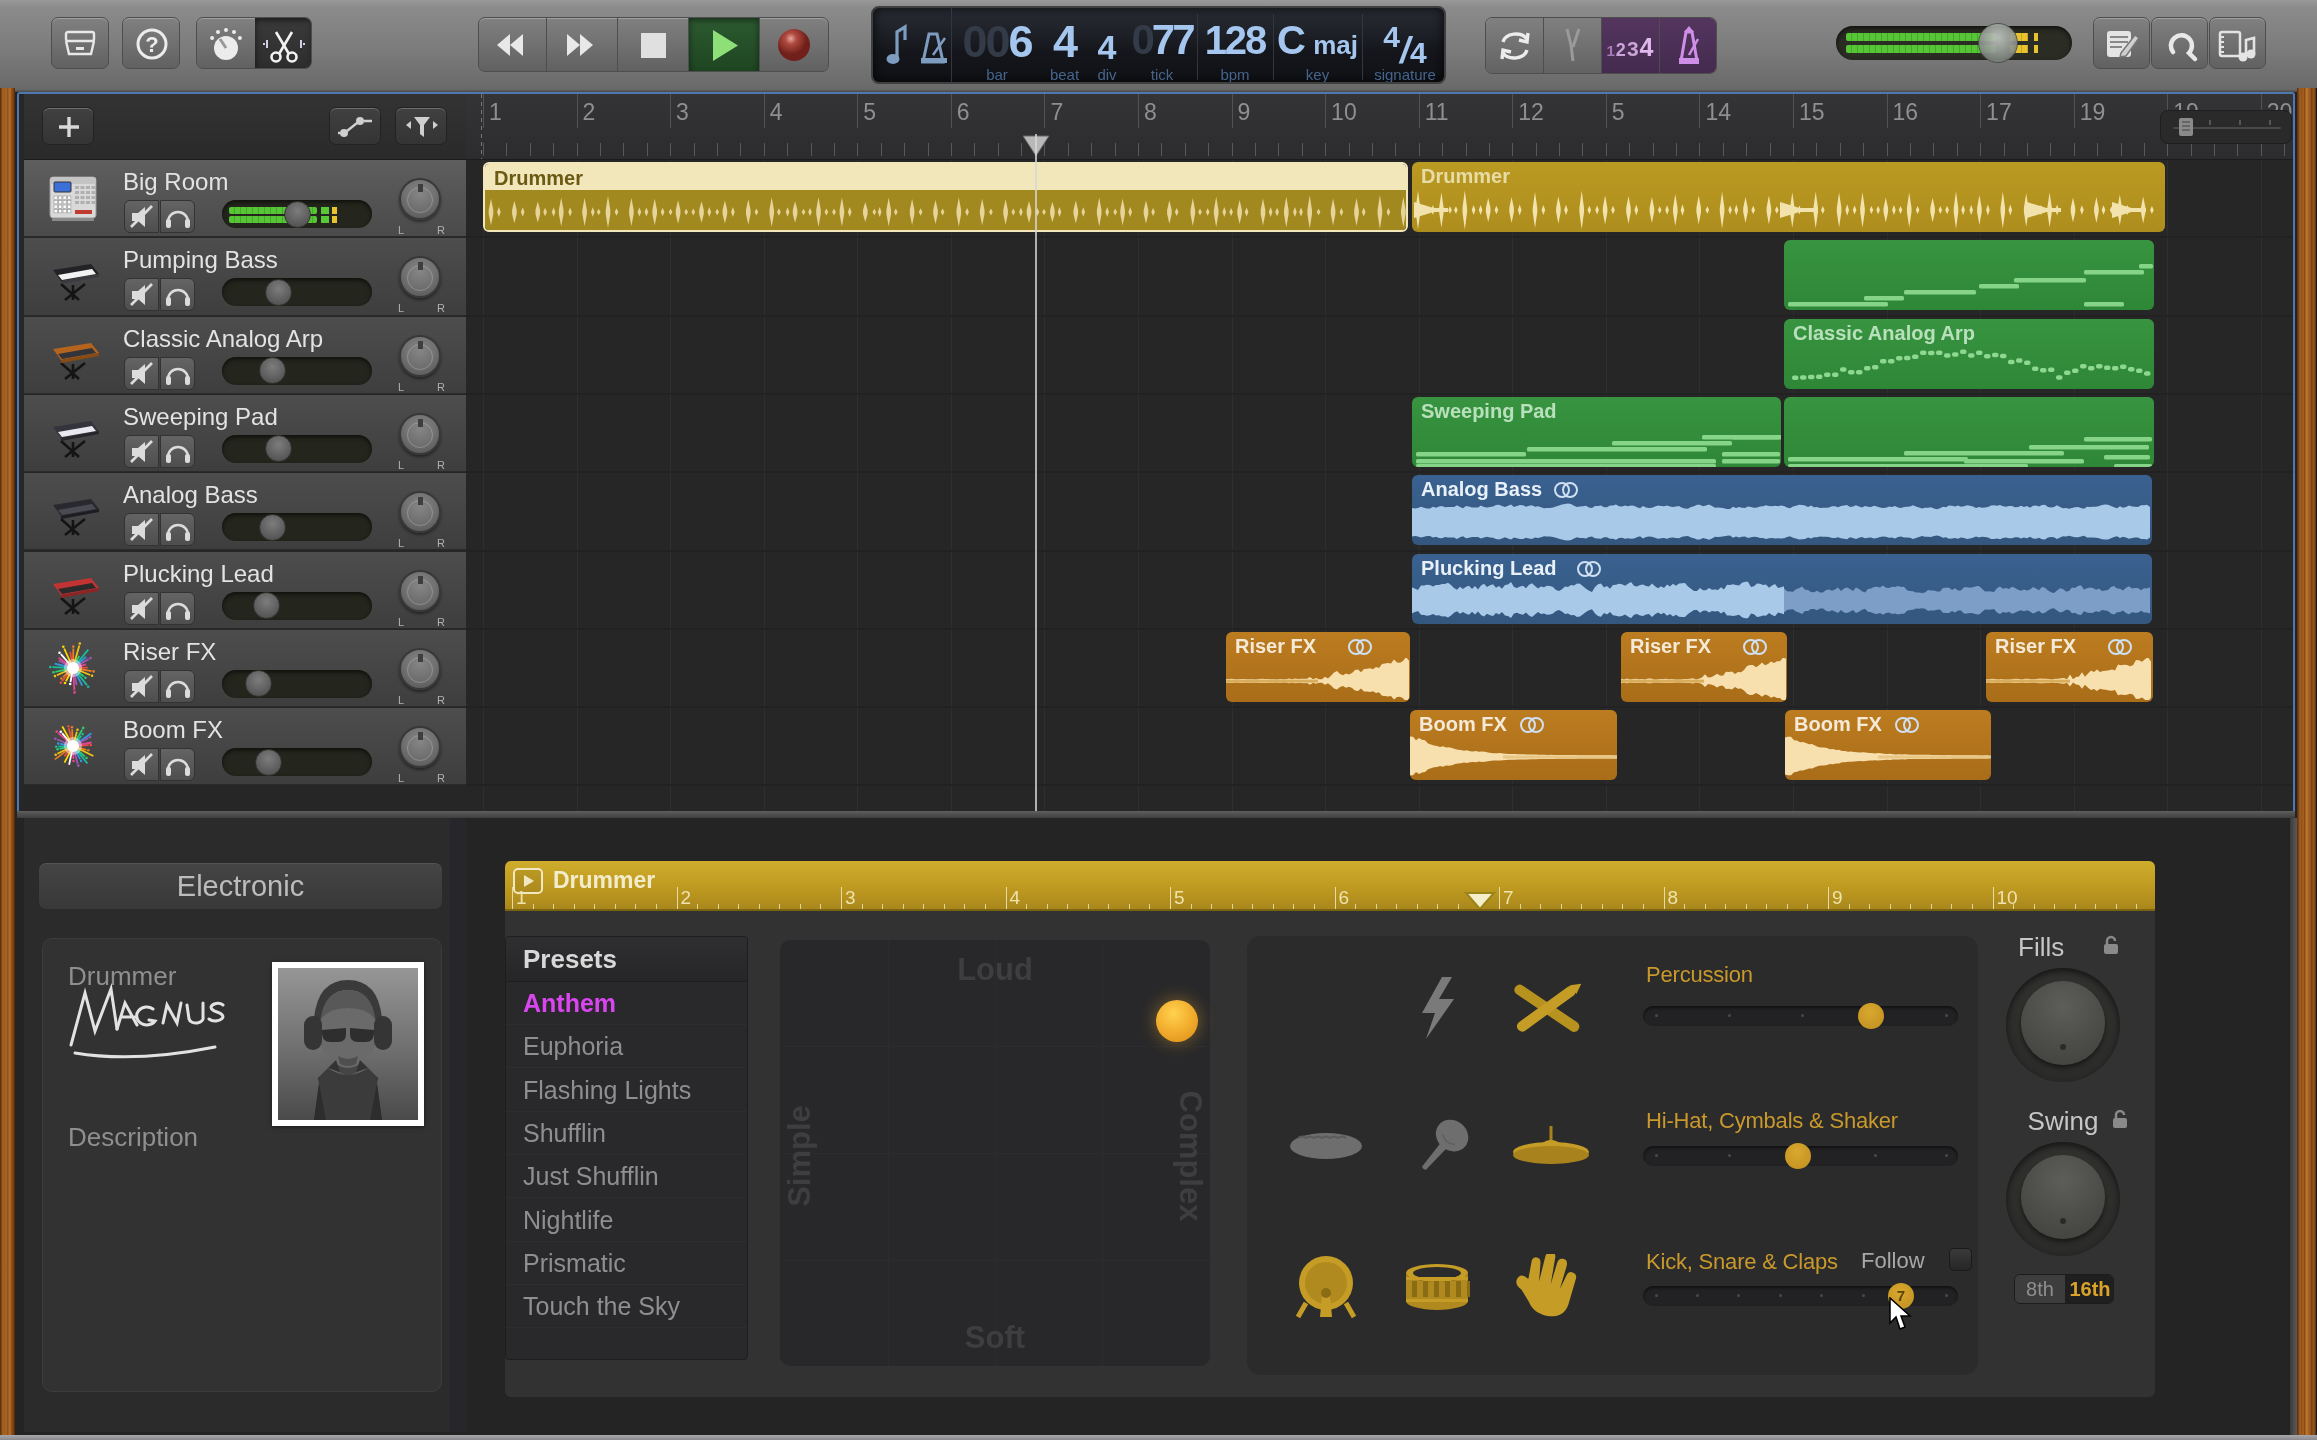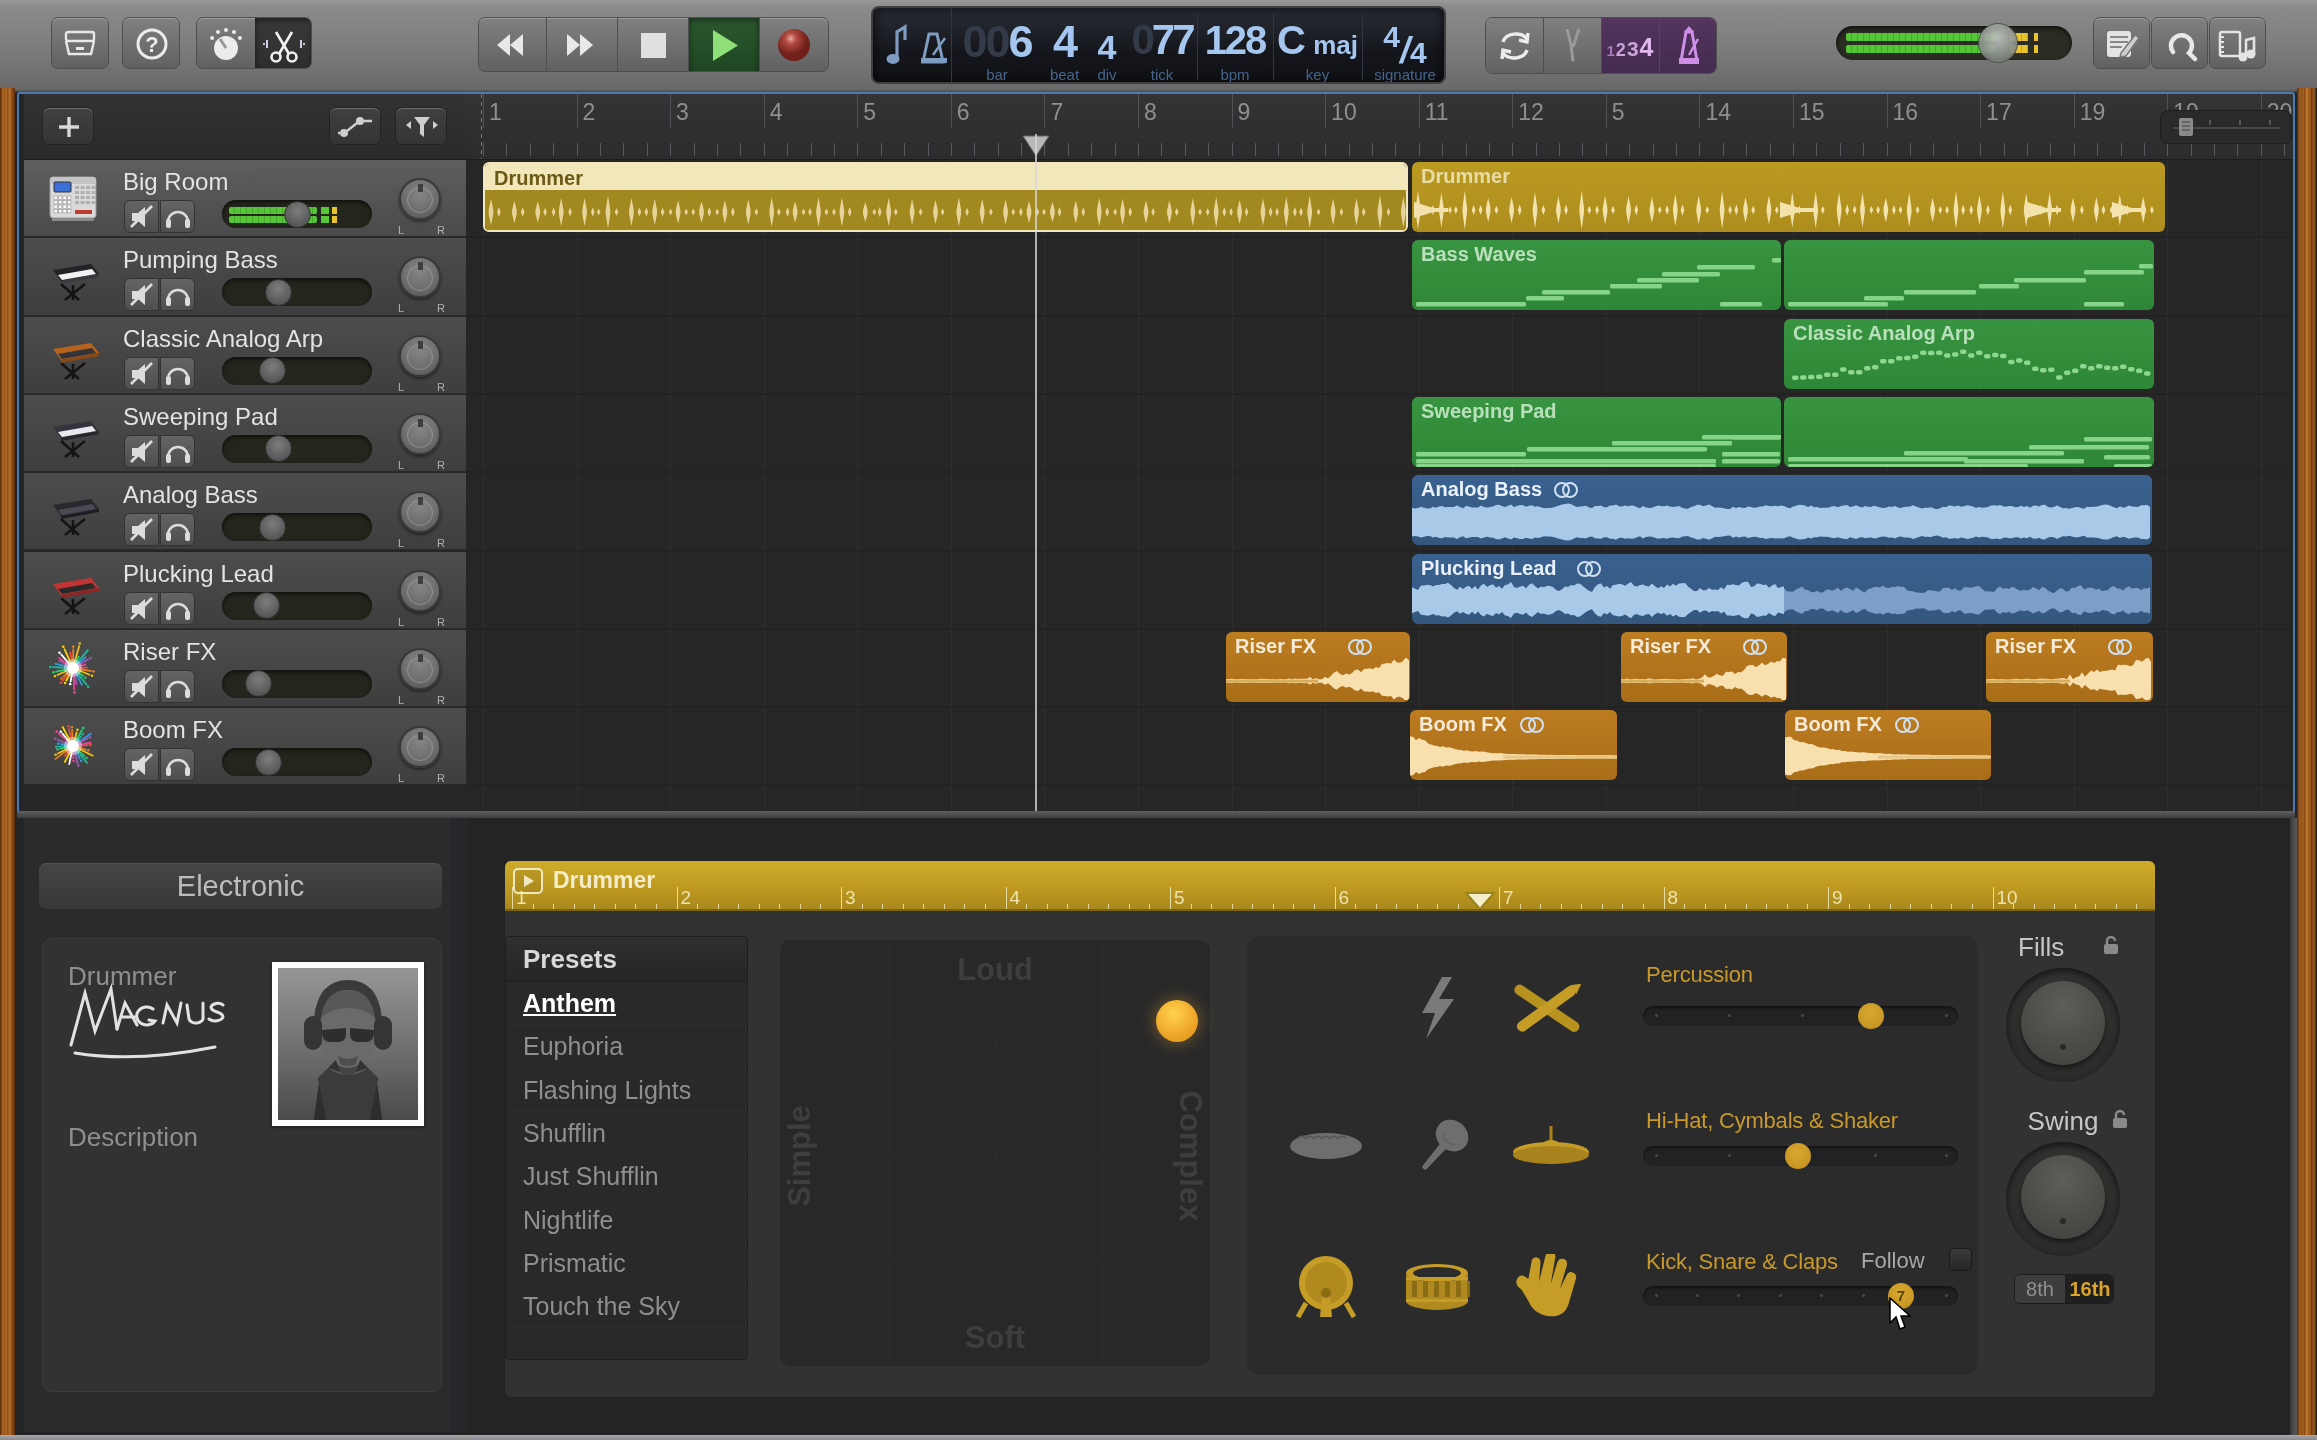--- a/index.html
+++ b/index.html
@@ -1000,35 +1000,20 @@
             <rect x="2.0" y="18.0" width="34" height="4" fill="#f2e3ad"></rect>
             <path d="M368.0 12.0 L394.0 20 L368.0 28.0 Z" fill="#f2e3ad"></path>
             <rect x="368.0" y="18.0" width="34" height="4" fill="#f2e3ad"></rect>
             <path d="M615.0 12.0 L641.0 20 L615.0 28.0 Z" fill="#f2e3ad"></path>
             <rect x="615.0" y="18.0" width="34" height="4" fill="#f2e3ad"></rect>
             <path d="M700.0 12.0 L726.0 20 L700.0 28.0 Z" fill="#f2e3ad"></path>
             <rect x="700.0" y="18.0" width="34" height="4" fill="#f2e3ad"></rect>
           </svg></div>
         <div class="rtitle" style="color:#e8dca6;">Drummer</div>
       </div>
-      <div class="region" style="left:1393.0px;top:146.3px;width:369.0px;height:70px;">
-        <div style="position:absolute;left:0;top:0;width:100%;height:100%;background:linear-gradient(#389441,#2e8736);"></div>
-        <svg style="position:absolute;left:0;top:0;" width="369" height="70" viewBox="0 0 369 70">
-          <rect x="4.0" y="62.0" width="110.0" height="4.5" rx="1.5" fill="#85d488"></rect>
-          <rect x="114.0" y="56.0" width="38.0" height="4.5" rx="1.5" fill="#85d488"></rect>
-          <rect x="130.0" y="50.0" width="68.0" height="4.5" rx="1.5" fill="#85d488"></rect>
-          <rect x="198.0" y="44.0" width="52.0" height="4.5" rx="1.5" fill="#85d488"></rect>
-          <rect x="225.0" y="38.0" width="62.0" height="4.5" rx="1.5" fill="#85d488"></rect>
-          <rect x="250.0" y="32.0" width="58.0" height="4.5" rx="1.5" fill="#85d488"></rect>
-          <rect x="285.0" y="25.0" width="58.0" height="4.5" rx="1.5" fill="#85d488"></rect>
-          <rect x="360.0" y="18.0" width="58.0" height="4.5" rx="1.5" fill="#85d488"></rect>
-          <rect x="308.0" y="62.0" width="42.0" height="4.5" rx="1.5" fill="#85d488"></rect>
-        </svg>
-        <div class="rtitle" style="color:#b8e0bb;">Bass Waves</div>
-      </div>
       <div class="region" style="left:1765.0px;top:146.3px;width:370.0px;height:70px;">
         <div style="position:absolute;left:0;top:0;width:100%;height:100%;background:linear-gradient(#389441,#2e8736);"></div>
         <svg style="position:absolute;left:0;top:0;" width="370" height="70" viewBox="0 0 370 70">
           <rect x="4.0" y="62.0" width="100.0" height="4.5" rx="1.5" fill="#85d488"></rect>
           <rect x="80.0" y="56.0" width="40.0" height="4.5" rx="1.5" fill="#85d488"></rect>
           <rect x="120.0" y="50.0" width="72.0" height="4.5" rx="1.5" fill="#85d488"></rect>
           <rect x="195.0" y="44.0" width="40.0" height="4.5" rx="1.5" fill="#85d488"></rect>
           <rect x="230.0" y="38.0" width="72.0" height="4.5" rx="1.5" fill="#85d488"></rect>
           <rect x="300.0" y="30.0" width="60.0" height="4.5" rx="1.5" fill="#85d488"></rect>
           <rect x="355.0" y="24.0" width="14.0" height="4.5" rx="1.5" fill="#85d488"></rect>
@@ -1358,21 +1343,21 @@
             <div style="position:absolute;left:1569.8px;top:43px;width:1px;height:7px;background:#dfd396;"></div>
             <div style="position:absolute;left:1590.3px;top:43px;width:1px;height:7px;background:#dfd396;"></div>
             <div style="position:absolute;left:1610.9px;top:43px;width:1px;height:7px;background:#dfd396;"></div>
             <div style="position:absolute;left:1631.4px;top:43px;width:1px;height:7px;background:#dfd396;"></div>
             <svg class="abs" style="left:958px;top:28px;" width="34" height="22" viewBox="0 0 34 22">
               <path d="M3 4 L31 4 L17 20 Z" fill="#f5eecb" stroke="#9a8418" stroke-width="2"></path>
             </svg>
           </div>
           <div id="presets">
             <div style="position:absolute;left:0;top:0;width:100%;height:45px;background:linear-gradient(#2f2f31,#262628);border-bottom:1px solid #1e1e1e;color:#d8d8d8;font-size:26px;font-weight:bold;line-height:45px;padding-left:17px;">Presets</div>
-            <div class="pitem" style="top:45px;color:#ffffff;font-weight:bold;text-decoration:underline;">Anthem</div>
+            <div class="pitem" style="top:45px;color:#d946ef;font-weight:bold;">Anthem</div>
             <div class="pitem" style="top:88px;color:#8f8f92;">Euphoria</div>
             <div class="pitem" style="top:132px;color:#8f8f92;">Flashing Lights</div>
             <div class="pitem" style="top:175px;color:#8f8f92;">Shufflin</div>
             <div class="pitem" style="top:218px;color:#8f8f92;">Just Shufflin</div>
             <div class="pitem" style="top:262px;color:#8f8f92;">Nightlife</div>
             <div class="pitem" style="top:305px;color:#8f8f92;">Prismatic</div>
             <div class="pitem" style="top:348px;color:#8f8f92;">Touch the Sky</div>
           </div>
           <div id="xypad">
             <div style="position:absolute;left:108px;top:0;width:1px;height:426px;background:#2c2c2e;"></div>

